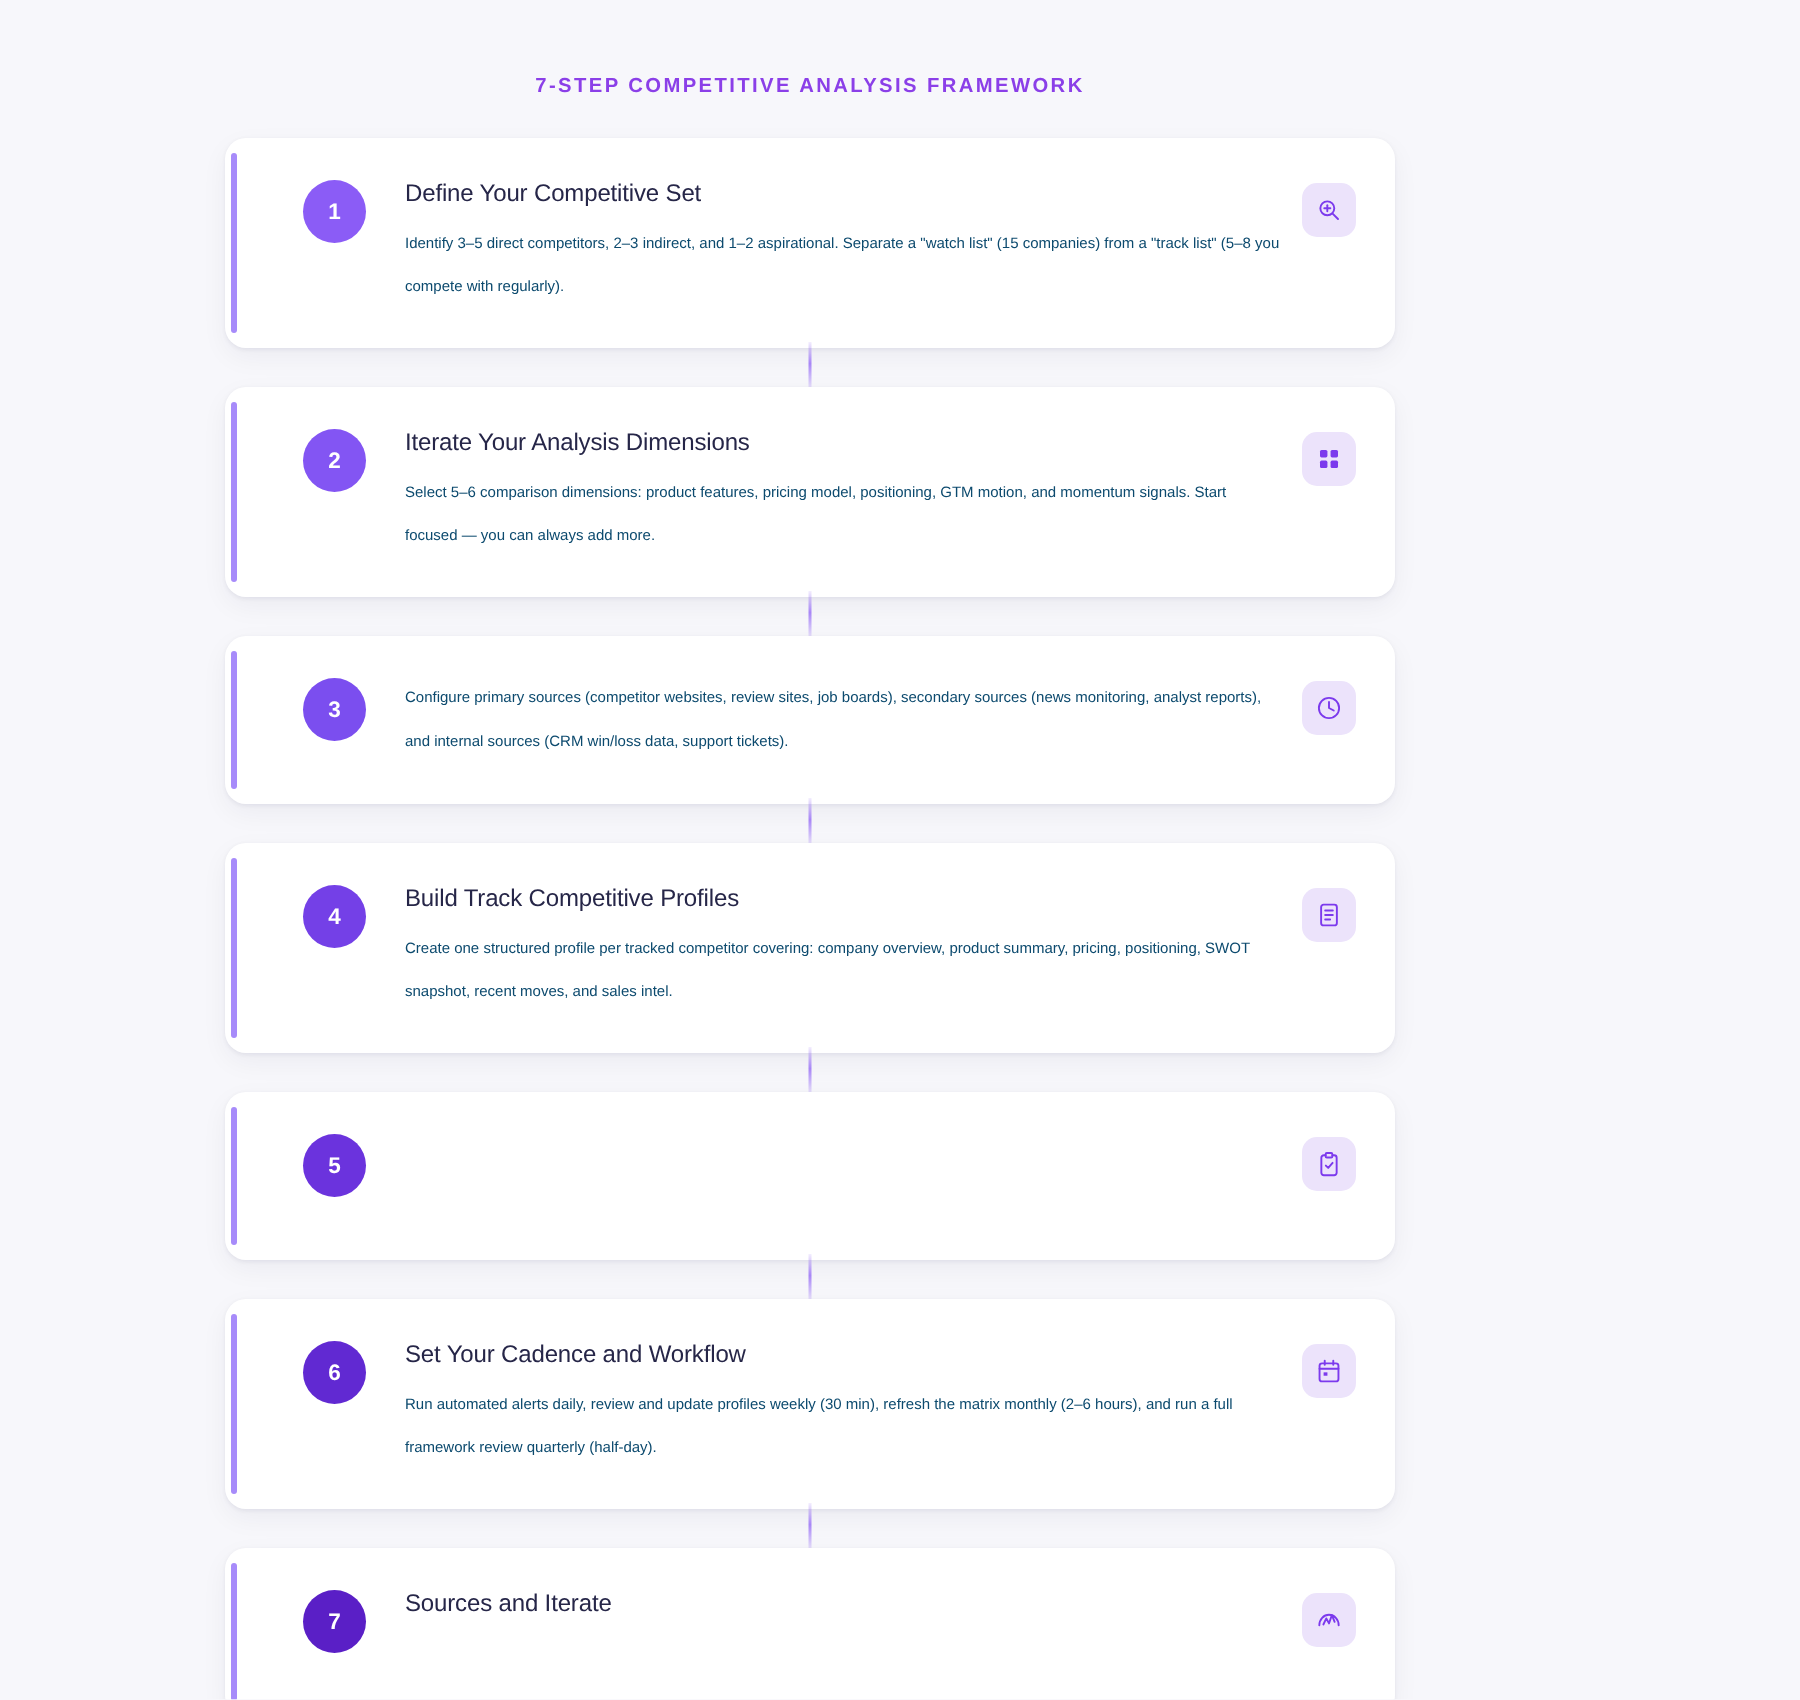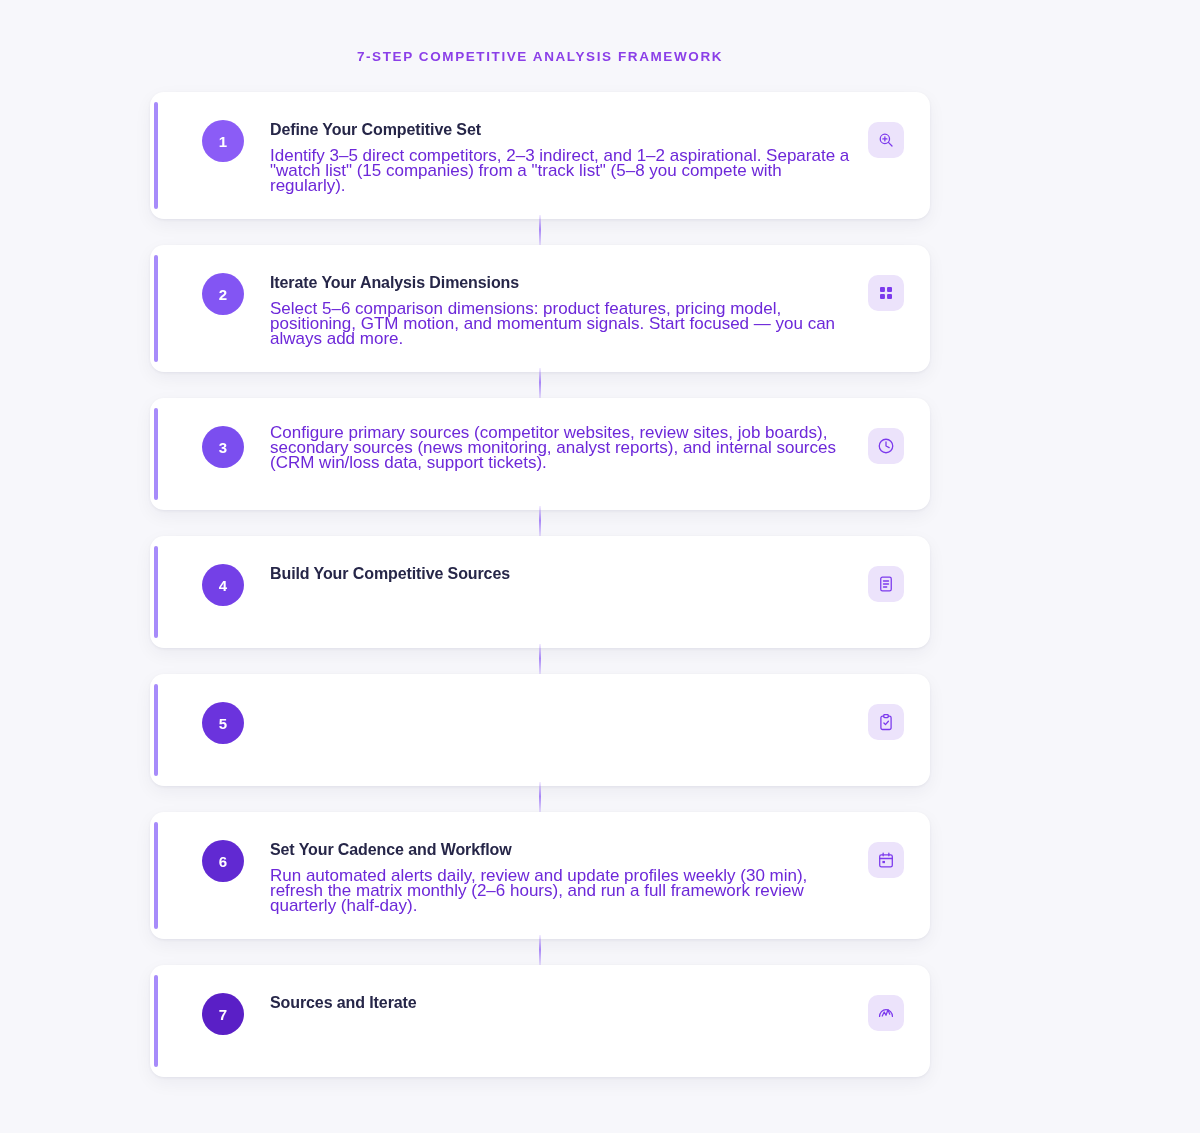--- a/index.html
+++ b/index.html
@@ -105,31 +105,31 @@
 
   .body {
     flex: 1 1 auto;
     padding-left: 26px;
     padding-right: 14px;
     padding-top: 1px;
   }
 
   .step-title {
     font-size: 16px;
-    font-weight: bold;
+    font-weight: normal;
     color: #262648;
     line-height: 22px;
     letter-spacing: -0.1px;
     margin-bottom: 7px;
   }
 
   .step-desc {
-    font-size: 17px;
-    color: #6d28d9;
-    line-height: 15px;
+    font-size: 10px;
+    color: #0c4a6e;
+    line-height: 29px;
     max-width: 600px;
   }
 
   .icon-tile {
     flex: 0 0 auto;
     width: 36px;
     height: 36px;
     border-radius: 10px;
     background: #ece3fb;
     display: flex;
@@ -212,21 +212,22 @@
             </svg>
           </div>
         </div>
       </div>
       <div class="connector"></div>
       <div class="step-wrap">
         <div class="card">
           <div class="accent"></div>
           <div class="badge" style="background: rgb(116, 64, 231);">4</div>
           <div class="body">
-            <div class="step-title">Build Your Competitive Sources</div>
+            <div class="step-title">Build Track Competitive Profiles</div>
+            <div class="step-desc">Create one structured profile per tracked competitor covering: company overview, product summary, pricing, positioning, SWOT snapshot, recent moves, and sales intel.</div>
           </div>
           <div class="icon-tile">
             <svg viewBox="0 0 24 24">
               <rect x="5" y="2.8" width="14" height="18.4" rx="2.2"></rect>
               <line x1="8.6" y1="8" x2="15.4" y2="8"></line>
               <line x1="8.6" y1="12" x2="15.4" y2="12"></line>
               <line x1="8.6" y1="16" x2="13" y2="16"></line>
             </svg>
           </div>
         </div>

